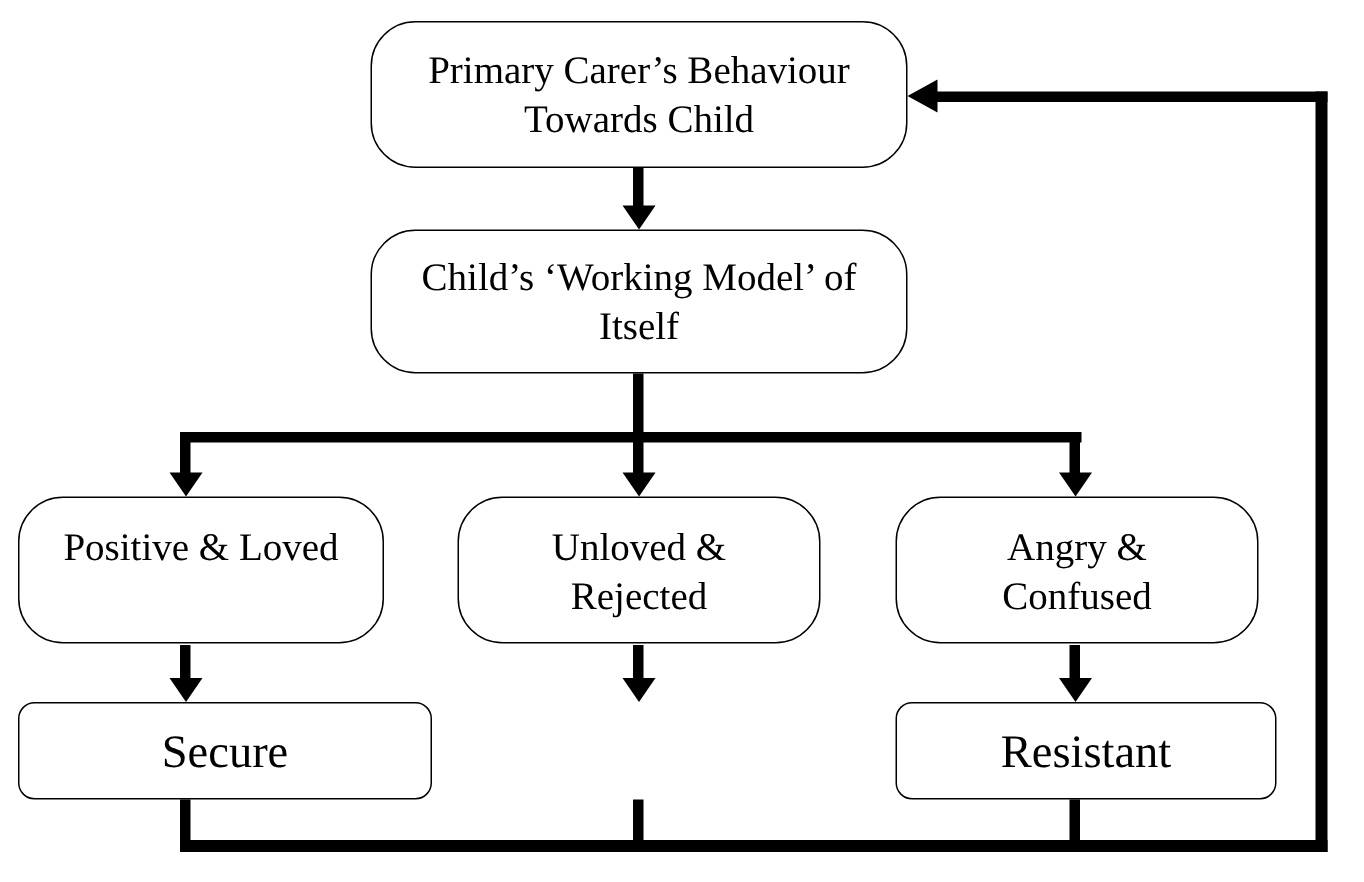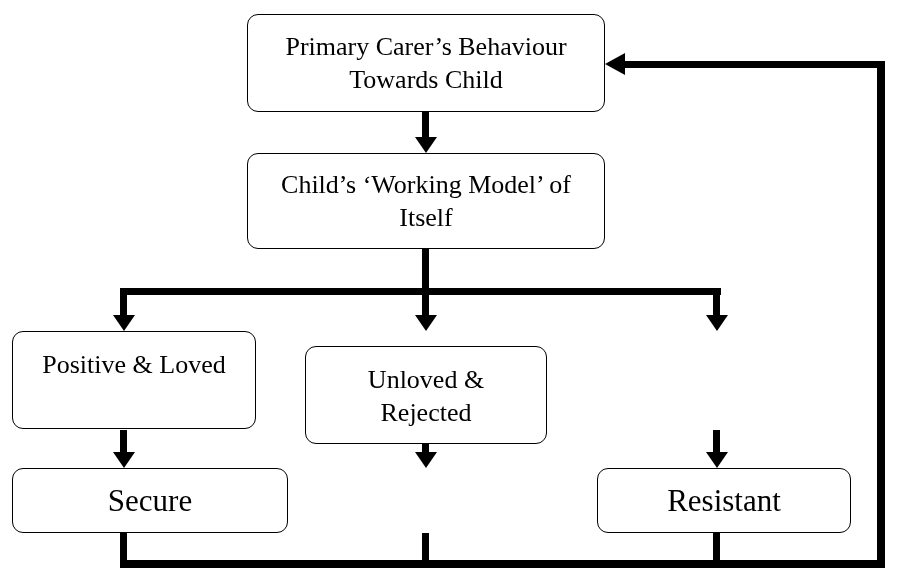--- a/index.html
+++ b/index.html
@@ -21,27 +21,27 @@
     display: flex;
     justify-content: center;
     text-align: center;
     white-space: pre-line;
     line-height: 1.28;
     z-index: 2;
   }
   .node .lbl { white-space: pre-line; }
   .v-center { align-items: center; }
   .v-top    { align-items: flex-start; padding-top: 16px; }
-  .fs-med { font-size: 26px; }
+  .fs-med { font-size: 26px; border-radius: 30px; }
   .fs-big { font-size: 31px; }
 
   .n-primary   { left: 247px; top: 14px;  width: 358px; height: 98px; }
   .n-model     { left: 247px; top: 153px; width: 358px; height: 96px; }
   .n-positive  { left: 12px;  top: 331px; width: 244px; height: 98px; }
-  .n-unloved   { left: 305px; top: 346px; width: 242px; height: 98px; text-align: center; }
+  .n-unloved   { left: 305px; top: 331px; width: 242px; height: 98px; text-align: center; }
   .n-angry     { left: 597px; top: 331px; width: 242px; height: 98px; }
   .n-secure    { left: 12px;  top: 468px; width: 276px; height: 65px; }
   .n-avoidant  { left: 306px; top: 468px; width: 242px; height: 65px; }
   .n-resistant { left: 597px; top: 468px; width: 254px; height: 65px; }
 
   .ln { position: absolute; background: var(--line); z-index: 1; }
   .ah { position: absolute; width: 0; height: 0; z-index: 3; }
   .ah-down {
     border-left: 11px solid transparent;
     border-right: 11px solid transparent;
@@ -95,20 +95,24 @@
     <span class="lbl">Child’s ‘Working Model’ of
 Itself</span>
   </div>
   <div class="node n-positive v-top fs-med">
     <span class="lbl">Positive &amp; Loved</span>
   </div>
   <div class="node n-unloved v-top fs-med">
     <span class="lbl">Unloved &amp;
 Rejected</span>
   </div>
+  <div class="node n-angry v-top fs-med">
+    <span class="lbl">Angry &amp;
+Confused</span>
+  </div>
   <div class="node n-secure v-center fs-big">
     <span class="lbl">Secure</span>
   </div>
   <div class="node n-resistant v-center fs-big">
     <span class="lbl">Resistant</span>
   </div>
 
   <div class="ln s-top-model"></div>
   <div class="ah ah-down a-top-model"></div>
 

